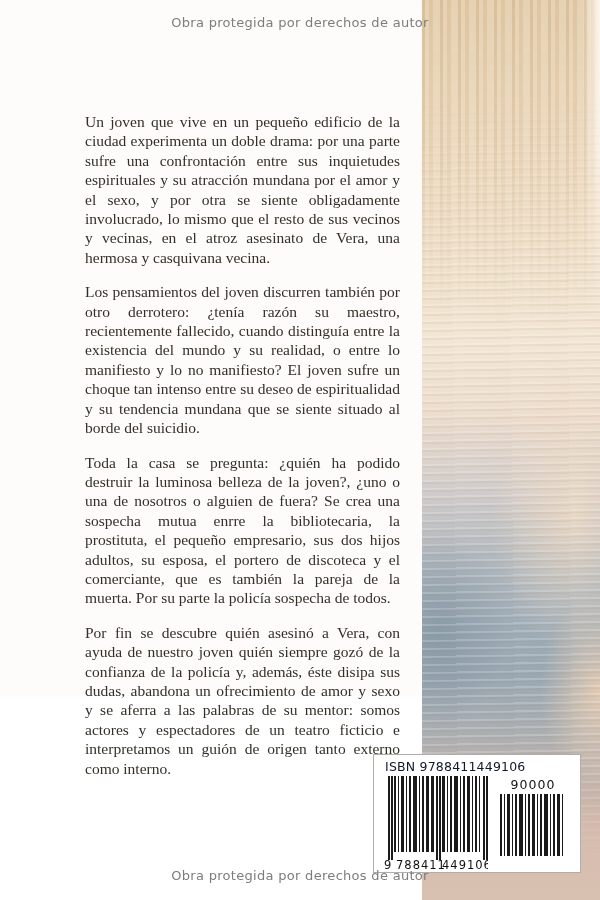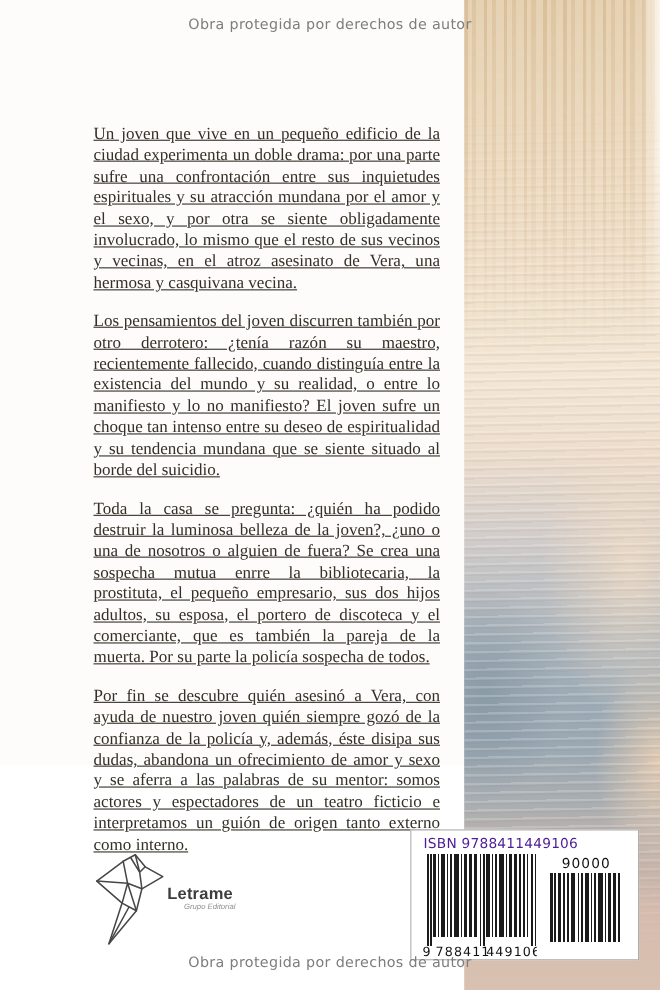--- a/index.html
+++ b/index.html
@@ -47,21 +47,21 @@
   }
   .watermark.top{top:13px;}
   .watermark.bottom{top:866px;}
 
   
   .synopsis{
     position:absolute;left:85px;top:112px;width:315px;
     font-size:15.5px;line-height:19.4px;color:#343028;
     text-align:justify;z-index:2;
   }
-  .synopsis p{margin:0 0 15px 0;text-decoration:underline;}
+  .synopsis p{margin:0 0 15px 0;}
 
   
   .logo{position:absolute;left:86px;top:772px;width:150px;height:94px;z-index:2;}
   .logo svg.bird{position:absolute;left:0;top:2px;}
   .logo-name{
     position:absolute;left:66px;top:32px;width:62px;
     font-family:"Liberation Sans", sans-serif;font-weight:bold;
     font-size:15px;letter-spacing:0.2px;color:#3d3d3d;
   }
   .logo-tagline{
@@ -70,21 +70,21 @@
     font-size:7px;color:#8f8f8f;
   }
 
   
   .barcode-box{
     position:absolute;left:373px;top:754px;width:208px;height:119px;
     background:#ffffff;border:1px solid #b0aeac;box-sizing:border-box;z-index:3;
   }
   .isbn-line{
     position:absolute;left:11px;top:4px;
-    font-family:"DejaVu Sans", sans-serif;font-size:12.5px;letter-spacing:0.2px;color:#4c1d95;
+    font-family:"DejaVu Sans", sans-serif;font-size:12.5px;letter-spacing:0.2px;color:#0f172a;
   }
   svg.ean{position:absolute;left:10px;top:21px;}
   svg.supp{position:absolute;left:126px;top:21px;}
   svg .bar{fill:#1b1b1b;}
   svg text{
     font-family:"DejaVu Sans", sans-serif;fill:#121212;
   }
 </style>
 </head>
 <body>
@@ -95,30 +95,20 @@
 
   <div class="watermark top">Obra protegida por derechos de autor</div>
 
   <div class="synopsis">
     <p>Un joven que vive en un pequeño edificio de la ciudad experimenta un doble drama: por una parte sufre una confrontación entre sus inquietudes espirituales y su atracción mundana por el amor y el sexo, y por otra se siente obligadamente involucrado, lo mismo que el resto de sus vecinos y vecinas, en el atroz asesinato de Vera, una hermosa y casquivana vecina.</p>
     <p>Los pensamientos del joven discurren también por otro derrotero: ¿tenía razón su maestro, recientemente fallecido, cuando distinguía entre la existencia del mundo y su realidad, o entre lo manifiesto y lo no manifiesto? El joven sufre un choque tan intenso entre su deseo de espiritualidad y su tendencia mundana que se siente situado al borde del suicidio.</p>
     <p>Toda la casa se pregunta: ¿quién ha podido destruir la luminosa belleza de la joven?, ¿uno o una de nosotros o alguien de fuera? Se crea una sospecha mutua enrre la bibliotecaria, la prostituta, el pequeño empresario, sus dos hijos adultos, su esposa, el portero de discoteca y el comerciante, que es también la pareja de la muerta. Por su parte la policía sospecha de todos.</p>
     <p>Por fin se descubre quién asesinó a Vera, con ayuda de nuestro joven quién siempre gozó de la confianza de la policía y, además, éste disipa sus dudas, abandona un ofrecimiento de amor y sexo y se aferra a las palabras de su mentor: somos actores y espectadores de un teatro ficticio e interpretamos un guión de origen tanto externo como interno.</p>
   </div>
 
-  <div class="logo">
-    <svg class="bird" width="64" height="86" viewBox="0 0 64 86" fill="none">
-      <g stroke="#474747" stroke-width="1.4" stroke-linejoin="round" stroke-linecap="round">
-        <path d="M13 84 L25 47 L2 27 L26 9 L37 3 L46 14 L62 23 L43 34 L38 54 Z"></path>
-        <path d="M2 27 L30 29 M26 9 L30 29 M30 29 L43 34 M30 29 L38 54 M30 29 L25 47 M37 3 L41 19 M41 19 L46 14 M41 19 L43 34 M25 47 L38 54 M13 84 L31 51 M33 6 L41 19"></path>
-      </g>
-    </svg>
-    <div class="logo-name">Letrame</div>
-    <div class="logo-tagline">Grupo Editorial</div>
-  </div>
 
   <div class="barcode-box">
     <div class="isbn-line">ISBN 9788411449106</div>
 
     <svg class="ean" width="104" height="94" viewBox="0 0 104 94" shape-rendering="crispEdges">
 
       <rect class="bar" x="4" y="0" width="1.6" height="84"></rect>
       <rect class="bar" x="7" y="0" width="1.6" height="84"></rect>
       <rect class="bar" x="52" y="0" width="1.6" height="84"></rect>
       <rect class="bar" x="55" y="0" width="1.6" height="84"></rect>

